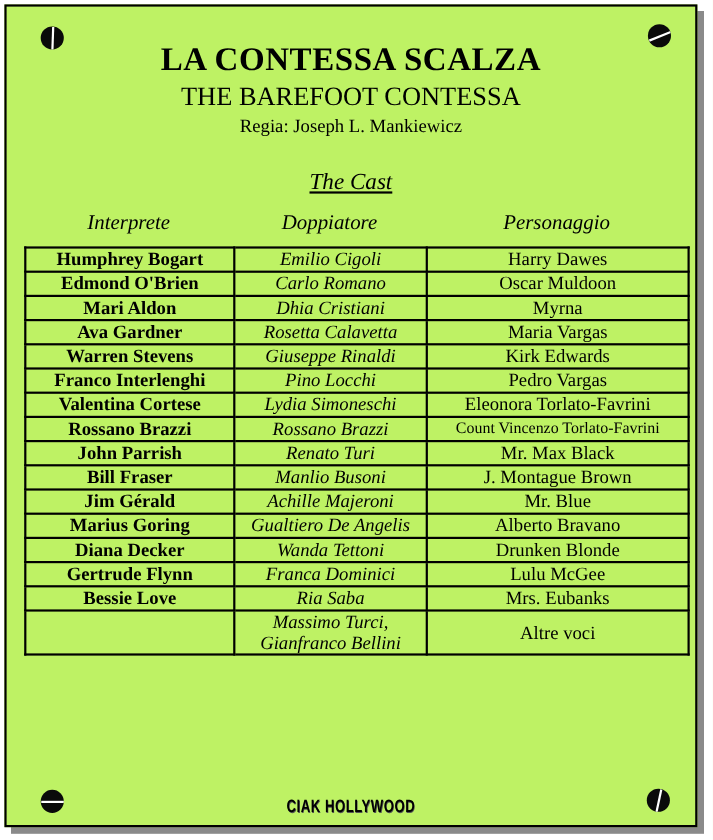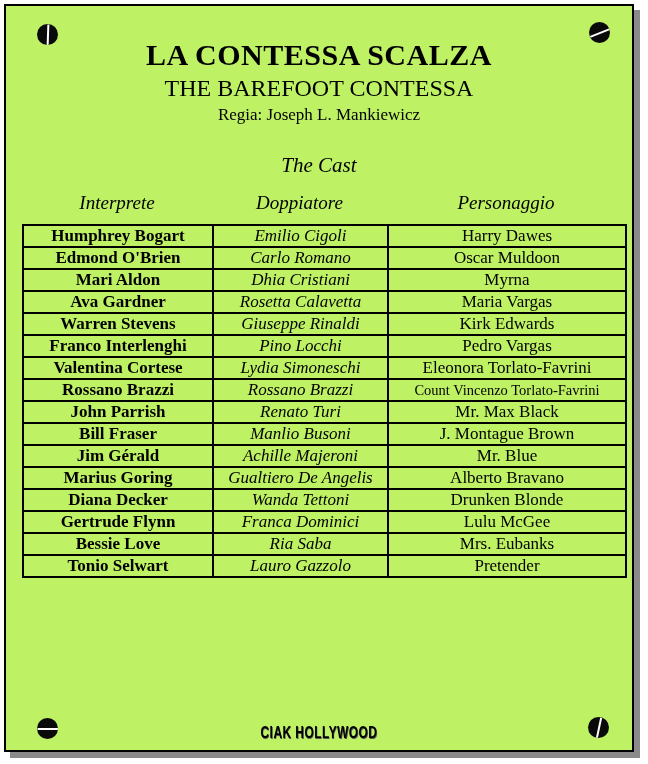--- a/index.html
+++ b/index.html
@@ -72,20 +72,21 @@
   }
   .director {
     font-size: 17px;
     line-height: 22px;
   }
   .cast-heading-wrap { text-align: center; margin-top: 27px; }
   .cast-heading {
     display: inline-block;
     font-size: 21px;
     font-style: italic;
+    text-decoration: underline;
   }
 
   
   .col-heads {
     display: flex;
     margin: 14px 0 0 16px;
     width: 603px;
     font-style: italic;
     font-size: 19px;
   }
@@ -245,23 +246,23 @@
             <td class="c0">Gertrude Flynn</td>
             <td class="c1">Franca Dominici</td>
             <td class="c2">Lulu McGee</td>
           </tr>
           <tr>
             <td class="c0">Bessie Love</td>
             <td class="c1">Ria Saba</td>
             <td class="c2">Mrs. Eubanks</td>
           </tr>
           <tr>
-            <td class="c0">Tonio Selwart</td>
-            <td class="c1">Lauro Gazzolo</td>
-            <td class="c2">Pretender</td>
+            <td class="c0"></td>
+            <td class="c1">Massimo Turci, Gianfranco Bellini</td>
+            <td class="c2">Altre voci</td>
           </tr>
         </tbody>
     </table>
 
     <div class="footer-logo">CIAK HOLLYWOOD</div>
 
   </div>
 </div>
 
 </body></html>

